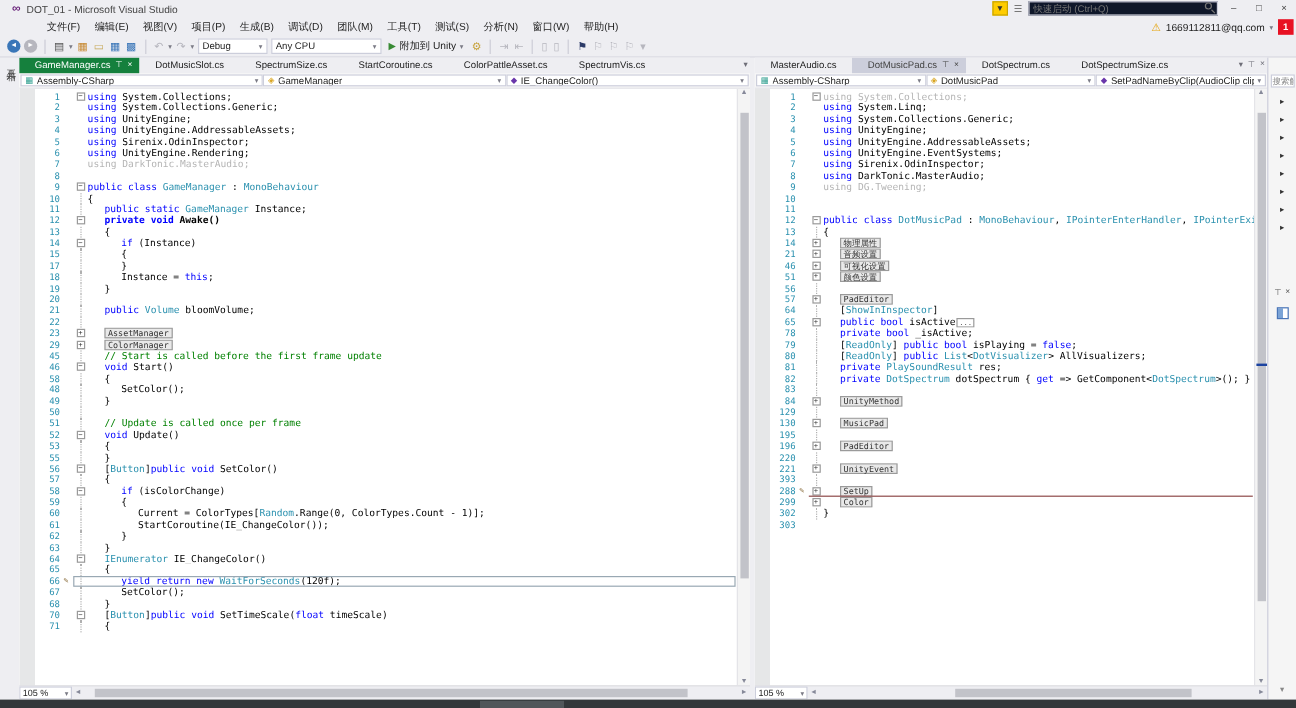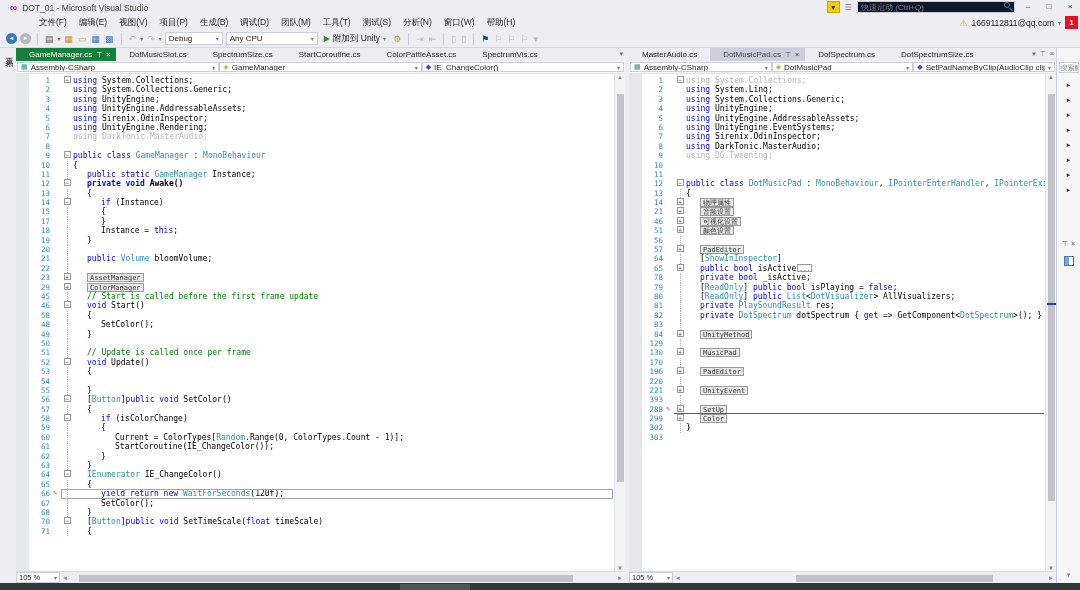--- a/index.html
+++ b/index.html
@@ -83,21 +83,21 @@
   .seg-r { display:inline-block; border:1px solid #9a9a9a; background:#e9e9e9; color:#333; padding:0 2px; font-size:7px; line-height:8px; height:9px; vertical-align:0; }
   .seg-d { display:inline-block; border:1px solid #9a9a9a; background:#fff; color:#555; padding:0 1px; font-size:6px; line-height:7px; height:8px; margin-left:1px; }
   .line.cur::after { content:""; position:absolute; left:45px; right:1px; top:0; bottom:0; border:1px solid #99a8b3; pointer-events:none; }
   .line.ul::after { content:""; position:absolute; left:45px; right:1px; bottom:0; border-bottom:1px solid #8e4a4a; pointer-events:none; }
 
   .vscroll { width:11px; flex:0 0 11px; background:#f4f4f4; border-left:1px solid #e4e4e8; position:relative; font-size:6px; color:#868999; text-align:center; }
   .vs-up { position:absolute; top:0; left:2px; } .vs-dn { position:absolute; bottom:0; left:2px; }
   .vthumb { position:absolute; left:2px; width:7px; background:#c2c3c9; }
   .vmark { position:absolute; left:1px; width:9px; height:2px; background:#1c43a0; }
 
-  .ed-bottom { height:12px; flex:0 0 12px; background:#eeeef2; display:flex; align-items:flex-end; border-top:1px solid #dcdce2; }
+  .ed-bottom { height:12px; flex:0 0 12px; background:#eeeef2; display:flex; align-items:flex-start; border-top:1px solid #dcdce2; }
   .zoombox { width:44px; height:11px; background:#fff; border:1px solid #cccedb; font-size:7.5px; display:flex; align-items:center; padding:0 2px; gap:2px; }
   .zoombox .zv { flex:1; }
   .hscroll { flex:1; height:10px; position:relative; margin:0 2px; font-size:6px; color:#868999; }
   .hs-l { position:absolute; left:0; top:2px; } .hs-r { position:absolute; right:0; top:2px; }
   .hthumb { position:absolute; top:2px; height:7px; background:#c2c3c9; }
 
   
   .statusbar { height:18px; flex:0 0 18px; background:#007acc; color:#fff; position:relative; display:flex; align-items:center; font-size:8.5px; }
   .sb-ready { display:flex; align-items:center; gap:5px; margin-left:8px; }
   .sb-sq { width:8px; height:8px; border:1px solid #fff; display:inline-block; transform:skewX(-8deg); }
@@ -245,21 +245,20 @@
             <div class="line"><span class="ln">29</span><span class="pcol"></span><span class="fold"><span class="fm">+</span></span><span class="content" style="padding-left: 14px;"><span class="seg-r">ColorManager</span></span></div>
             <div class="line"><span class="ln">45</span><span class="pcol"></span><span class="fold guide"></span><span class="content" style="padding-left: 14px;"><span class="seg-c">// Start is called before the first frame update</span></span></div>
             <div class="line"><span class="ln">46</span><span class="pcol"></span><span class="fold"><span class="fm">−</span></span><span class="content" style="padding-left: 14px;"><span class="seg-k">void </span><span class="seg-p">Start()</span></span></div>
             <div class="line"><span class="ln">58</span><span class="pcol"></span><span class="fold guide"></span><span class="content" style="padding-left: 14px;"><span class="seg-p">{</span></span></div>
             <div class="line"><span class="ln">48</span><span class="pcol"></span><span class="fold guide"></span><span class="content" style="padding-left: 28px;"><span class="seg-p">SetColor();</span></span></div>
             <div class="line"><span class="ln">49</span><span class="pcol"></span><span class="fold guide"></span><span class="content" style="padding-left: 14px;"><span class="seg-p">}</span></span></div>
             <div class="line"><span class="ln">50</span><span class="pcol"></span><span class="fold guide"></span><span class="content" style="padding-left: 0px;"></span></div>
             <div class="line"><span class="ln">51</span><span class="pcol"></span><span class="fold guide"></span><span class="content" style="padding-left: 14px;"><span class="seg-c">// Update is called once per frame</span></span></div>
             <div class="line"><span class="ln">52</span><span class="pcol"></span><span class="fold"><span class="fm">−</span></span><span class="content" style="padding-left: 14px;"><span class="seg-k">void </span><span class="seg-p">Update()</span></span></div>
             <div class="line"><span class="ln">53</span><span class="pcol"></span><span class="fold guide"></span><span class="content" style="padding-left: 14px;"><span class="seg-p">{</span></span></div>
-            <div class="line"><span class="ln">54</span><span class="pcol"></span><span class="fold guide"></span><span class="content" style="padding-left: 0px;"></span></div>
             <div class="line"><span class="ln">55</span><span class="pcol"></span><span class="fold guide"></span><span class="content" style="padding-left: 14px;"><span class="seg-p">}</span></span></div>
             <div class="line"><span class="ln">56</span><span class="pcol"></span><span class="fold"><span class="fm">−</span></span><span class="content" style="padding-left: 14px;"><span class="seg-p">[</span><span class="seg-t">Button</span><span class="seg-p">]</span><span class="seg-k">public void </span><span class="seg-p">SetColor()</span></span></div>
             <div class="line"><span class="ln">57</span><span class="pcol"></span><span class="fold guide"></span><span class="content" style="padding-left: 14px;"><span class="seg-p">{</span></span></div>
             <div class="line"><span class="ln">58</span><span class="pcol"></span><span class="fold"><span class="fm">−</span></span><span class="content" style="padding-left: 28px;"><span class="seg-k">if </span><span class="seg-p">(isColorChange)</span></span></div>
             <div class="line"><span class="ln">59</span><span class="pcol"></span><span class="fold guide"></span><span class="content" style="padding-left: 28px;"><span class="seg-p">{</span></span></div>
             <div class="line"><span class="ln">60</span><span class="pcol"></span><span class="fold guide"></span><span class="content" style="padding-left: 42px;"><span class="seg-p">Current = ColorTypes[</span><span class="seg-t">Random</span><span class="seg-p">.Range(0, ColorTypes.Count - 1)];</span></span></div>
             <div class="line"><span class="ln">61</span><span class="pcol"></span><span class="fold guide"></span><span class="content" style="padding-left: 42px;"><span class="seg-p">StartCoroutine(IE_ChangeColor());</span></span></div>
             <div class="line"><span class="ln">62</span><span class="pcol"></span><span class="fold guide"></span><span class="content" style="padding-left: 28px;"><span class="seg-p">}</span></span></div>
             <div class="line"><span class="ln">63</span><span class="pcol"></span><span class="fold guide"></span><span class="content" style="padding-left: 14px;"><span class="seg-p">}</span></span></div>
             <div class="line"><span class="ln">64</span><span class="pcol"></span><span class="fold"><span class="fm">−</span></span><span class="content" style="padding-left: 14px;"><span class="seg-t">IEnumerator</span><span class="seg-p"> IE_ChangeColor()</span></span></div>
@@ -347,21 +346,21 @@
             <div class="line"><span class="ln">65</span><span class="pcol"></span><span class="fold"><span class="fm">+</span></span><span class="content" style="padding-left: 14px;"><span class="seg-k">public bool </span><span class="seg-p">isActive</span><span class="seg-d">...</span></span></div>
             <div class="line"><span class="ln">78</span><span class="pcol"></span><span class="fold guide"></span><span class="content" style="padding-left: 14px;"><span class="seg-k">private bool </span><span class="seg-p">_isActive;</span></span></div>
             <div class="line"><span class="ln">79</span><span class="pcol"></span><span class="fold guide"></span><span class="content" style="padding-left: 14px;"><span class="seg-p">[</span><span class="seg-t">ReadOnly</span><span class="seg-p">] </span><span class="seg-k">public bool </span><span class="seg-p">isPlaying = </span><span class="seg-k">false</span><span class="seg-p">;</span></span></div>
             <div class="line"><span class="ln">80</span><span class="pcol"></span><span class="fold guide"></span><span class="content" style="padding-left: 14px;"><span class="seg-p">[</span><span class="seg-t">ReadOnly</span><span class="seg-p">] </span><span class="seg-k">public </span><span class="seg-t">List</span><span class="seg-p">&lt;</span><span class="seg-t">DotVisualizer</span><span class="seg-p">&gt; AllVisualizers;</span></span></div>
             <div class="line"><span class="ln">81</span><span class="pcol"></span><span class="fold guide"></span><span class="content" style="padding-left: 14px;"><span class="seg-k">private </span><span class="seg-t">PlaySoundResult</span><span class="seg-p"> res;</span></span></div>
             <div class="line"><span class="ln">82</span><span class="pcol"></span><span class="fold guide"></span><span class="content" style="padding-left: 14px;"><span class="seg-k">private </span><span class="seg-t">DotSpectrum</span><span class="seg-p"> dotSpectrum { </span><span class="seg-k">get</span><span class="seg-p"> =&gt; GetComponent&lt;</span><span class="seg-t">DotSpectrum</span><span class="seg-p">&gt;(); }</span></span></div>
             <div class="line"><span class="ln">83</span><span class="pcol"></span><span class="fold guide"></span><span class="content" style="padding-left: 0px;"></span></div>
             <div class="line"><span class="ln">84</span><span class="pcol"></span><span class="fold"><span class="fm">+</span></span><span class="content" style="padding-left: 14px;"><span class="seg-r">UnityMethod</span></span></div>
             <div class="line"><span class="ln">129</span><span class="pcol"></span><span class="fold guide"></span><span class="content" style="padding-left: 0px;"></span></div>
             <div class="line"><span class="ln">130</span><span class="pcol"></span><span class="fold"><span class="fm">+</span></span><span class="content" style="padding-left: 14px;"><span class="seg-r">MusicPad</span></span></div>
-            <div class="line"><span class="ln">170</span><span class="pcol"></span><span class="fold guide"></span><span class="content" style="padding-left: 0px;"></span></div>
+            <div class="line"><span class="ln">195</span><span class="pcol"></span><span class="fold guide"></span><span class="content" style="padding-left: 0px;"></span></div>
             <div class="line"><span class="ln">196</span><span class="pcol"></span><span class="fold"><span class="fm">+</span></span><span class="content" style="padding-left: 14px;"><span class="seg-r">PadEditor</span></span></div>
             <div class="line"><span class="ln">220</span><span class="pcol"></span><span class="fold guide"></span><span class="content" style="padding-left: 0px;"></span></div>
             <div class="line"><span class="ln">221</span><span class="pcol"></span><span class="fold"><span class="fm">+</span></span><span class="content" style="padding-left: 14px;"><span class="seg-r">UnityEvent</span></span></div>
             <div class="line"><span class="ln">393</span><span class="pcol"></span><span class="fold guide"></span><span class="content" style="padding-left: 0px;"></span></div>
             <div class="line ul"><span class="ln">288</span><span class="pcol">✎</span><span class="fold"><span class="fm">+</span></span><span class="content" style="padding-left: 14px;"><span class="seg-r">SetUp</span></span></div>
             <div class="line"><span class="ln">299</span><span class="pcol"></span><span class="fold"><span class="fm">+</span></span><span class="content" style="padding-left: 14px;"><span class="seg-r">Color</span></span></div>
             <div class="line"><span class="ln">302</span><span class="pcol"></span><span class="fold guide"></span><span class="content" style="padding-left: 0px;"><span class="seg-p">}</span></span></div>
             <div class="line"><span class="ln">303</span><span class="pcol"></span><span class="fold"></span><span class="content" style="padding-left: 0px;"></span></div>
           </div>
           <div class="vscroll">

